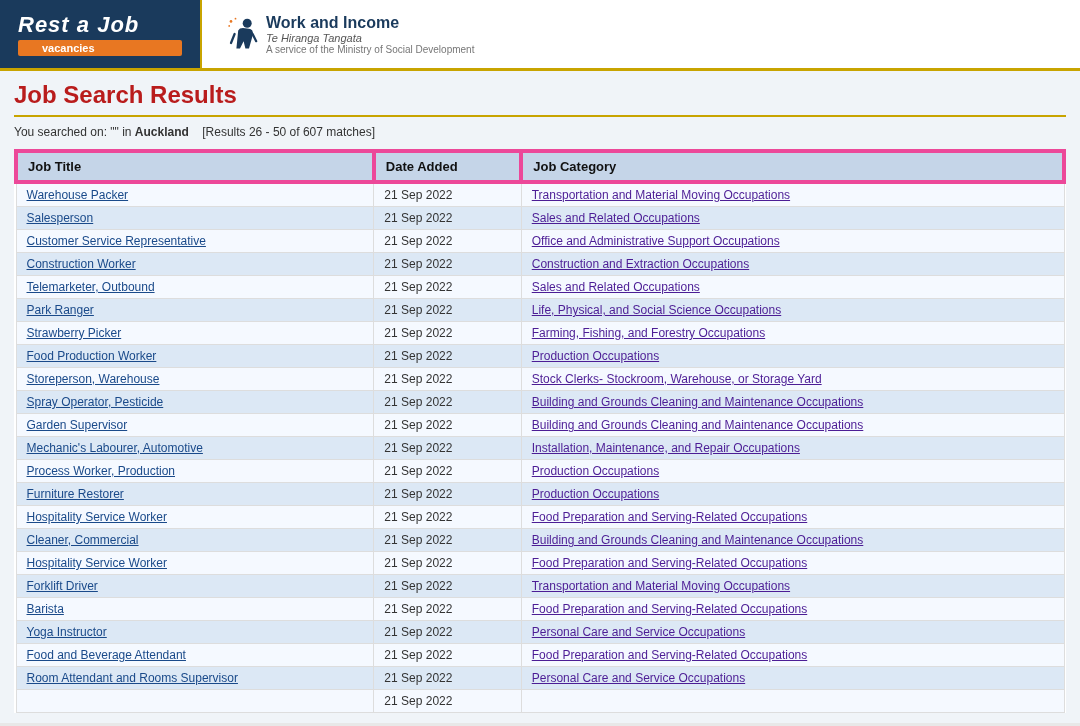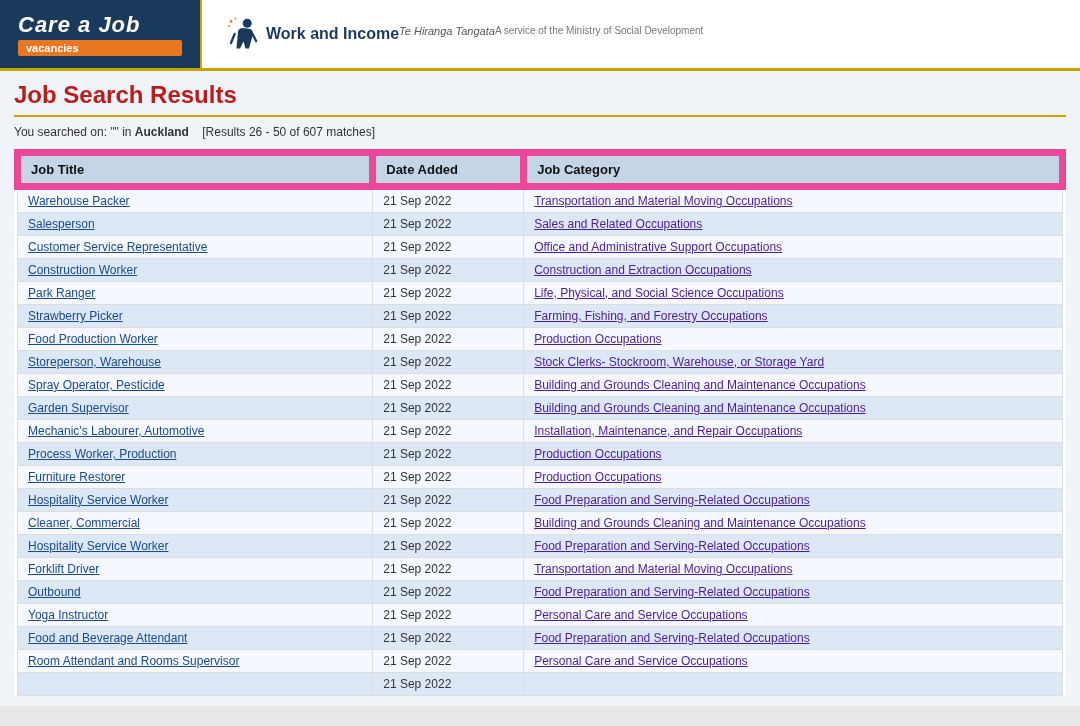--- a/index.html
+++ b/index.html
@@ -2,51 +2,51 @@
 <html><head>
   <meta charset="utf-8">
   <style>
     * { margin: 0; padding: 0; box-sizing: border-box; }
     body { font-family: Arial, Helvetica, sans-serif; font-size: 13px; background: #e8e8e8; }
 
     
     .header { display: flex; align-items: stretch; background: #fff; border-bottom: 3px solid #c8a400; }
     .header-left { background: #1a3a5c; padding: 12px 18px; display: flex; flex-direction: column; justify-content: center; min-width: 200px; }
     .find-a-job-title { color: #fff; font-size: 22px; font-weight: bold; font-style: italic; letter-spacing: 1px; }
-    .vacancies-badge { background: #e87722; color: #fff; font-size: 11px; font-weight: bold; padding: 2px 8px; border-radius: 2px; display: inline-block; margin-top: 2px; }
+    .vacancies-badge { background: #e87722; color: #fff; font-size: 11px; font-weight: bold; padding: 2px 24px; border-radius: 2px; display: inline-block; margin-top: 2px; }
     .header-right { padding: 10px 20px; display: flex; flex-direction: column; justify-content: center; }
     .wai-logo { display: flex; align-items: center; gap: 8px; }
     .wai-icon { width: 36px; height: 36px; }
-    .wai-text { display: flex; }
+    .wai-text { display: flex; flex-direction: column; }
     .wai-name { font-size: 16px; font-weight: bold; color: #1a3a5c; }
     .wai-maori { font-size: 11px; color: #555; font-style: italic; }
     .wai-sub { font-size: 10px; color: #777; }
 
     
     .content { background: #f0f4f8; padding: 10px 14px; }
     .page-title { font-size: 24px; font-weight: bold; color: #b91c1c; border-bottom: 2px solid #c8a400; padding-bottom: 6px; margin-bottom: 8px; }
     .search-info { font-size: 12px; color: #333; margin-bottom: 10px; }
     .search-info strong { font-weight: bold; }
 
     
     .results-table { width: 100%; border-collapse: collapse; background: #fff; border: 1px solid #bbb; }
-    .results-table th { background: #c5d5e8; color: #111; font-weight: bold; font-size: 13px; padding: 6px 10px; text-align: left; border: 7px solid #ec4899; margin-top: 37px; }
+    .results-table th { background: #c5d5e8; color: #111; font-weight: bold; font-size: 13px; padding: 6px 10px; text-align: left; border: 4px solid #ec4899; margin-top: 37px; }
     .results-table td { padding: 4px 10px; border: 1px solid #ddd; font-size: 12px; vertical-align: middle; }
     .results-table tr:nth-child(even) { background: #dce8f5; }
     .results-table tr:nth-child(odd) { background: #f5f9ff; }
     .job-link { color: #1a4a8a; text-decoration: underline; cursor: pointer; }
     .cat-link { color: #4c1d95; text-decoration: underline; cursor: pointer; font-size: 12px; }
     .date-col { white-space: nowrap; color: #333; }
   </style>
 </head>
 <body>
 
 <div class="header">
   <div class="header-left">
-    <div class="find-a-job-title">Care a Job</div>
+    <div class="find-a-job-title">Rest a Job</div>
     <div class="vacancies-badge">vacancies</div>
   </div>
   <div style="width:2px; background:#c8a400;"></div>
   <div class="header-right">
     <div class="wai-logo">
 
       <svg class="wai-icon" viewBox="0 0 40 40" xmlns="http://www.w3.org/2000/svg">
         <circle cx="28" cy="8" r="5" fill="#1a3a5c"></circle>
         <path d="M18 16 Q20 12 28 14 Q36 14 34 22 L30 36 L26 36 L24 28 L20 36 L16 36 Z" fill="#1a3a5c"></path>
         <line x1="14" y1="20" x2="10" y2="30" stroke="#1a3a5c" stroke-width="2.5" stroke-linecap="round"></line>
@@ -97,20 +97,25 @@
           <td><a class="job-link" href="#">Customer Service Representative</a></td>
           <td class="date-col">21 Sep 2022</td>
           <td><a class="cat-link" href="#">Office and Administrative Support Occupations</a></td>
         </tr>
         <tr>
           <td><a class="job-link" href="#">Construction Worker</a></td>
           <td class="date-col">21 Sep 2022</td>
           <td><a class="cat-link" href="#">Construction and Extraction Occupations</a></td>
         </tr>
         <tr>
+          <td><a class="job-link" href="#">Telemarketer, Outbound</a></td>
+          <td class="date-col">21 Sep 2022</td>
+          <td><a class="cat-link" href="#">Sales and Related Occupations</a></td>
+        </tr>
+        <tr>
           <td><a class="job-link" href="#">Park Ranger</a></td>
           <td class="date-col">21 Sep 2022</td>
           <td><a class="cat-link" href="#">Life, Physical, and Social Science Occupations</a></td>
         </tr>
         <tr>
           <td><a class="job-link" href="#">Strawberry Picker</a></td>
           <td class="date-col">21 Sep 2022</td>
           <td><a class="cat-link" href="#">Farming, Fishing, and Forestry Occupations</a></td>
         </tr>
         <tr>
@@ -162,21 +167,21 @@
           <td><a class="job-link" href="#">Hospitality Service Worker</a></td>
           <td class="date-col">21 Sep 2022</td>
           <td><a class="cat-link" href="#">Food Preparation and Serving-Related Occupations</a></td>
         </tr>
         <tr>
           <td><a class="job-link" href="#">Forklift Driver</a></td>
           <td class="date-col">21 Sep 2022</td>
           <td><a class="cat-link" href="#">Transportation and Material Moving Occupations</a></td>
         </tr>
         <tr>
-          <td><a class="job-link" href="#">Outbound</a></td>
+          <td><a class="job-link" href="#">Barista</a></td>
           <td class="date-col">21 Sep 2022</td>
           <td><a class="cat-link" href="#">Food Preparation and Serving-Related Occupations</a></td>
         </tr>
         <tr>
           <td><a class="job-link" href="#">Yoga Instructor</a></td>
           <td class="date-col">21 Sep 2022</td>
           <td><a class="cat-link" href="#">Personal Care and Service Occupations</a></td>
         </tr>
         <tr>
           <td><a class="job-link" href="#">Food and Beverage Attendant</a></td>

